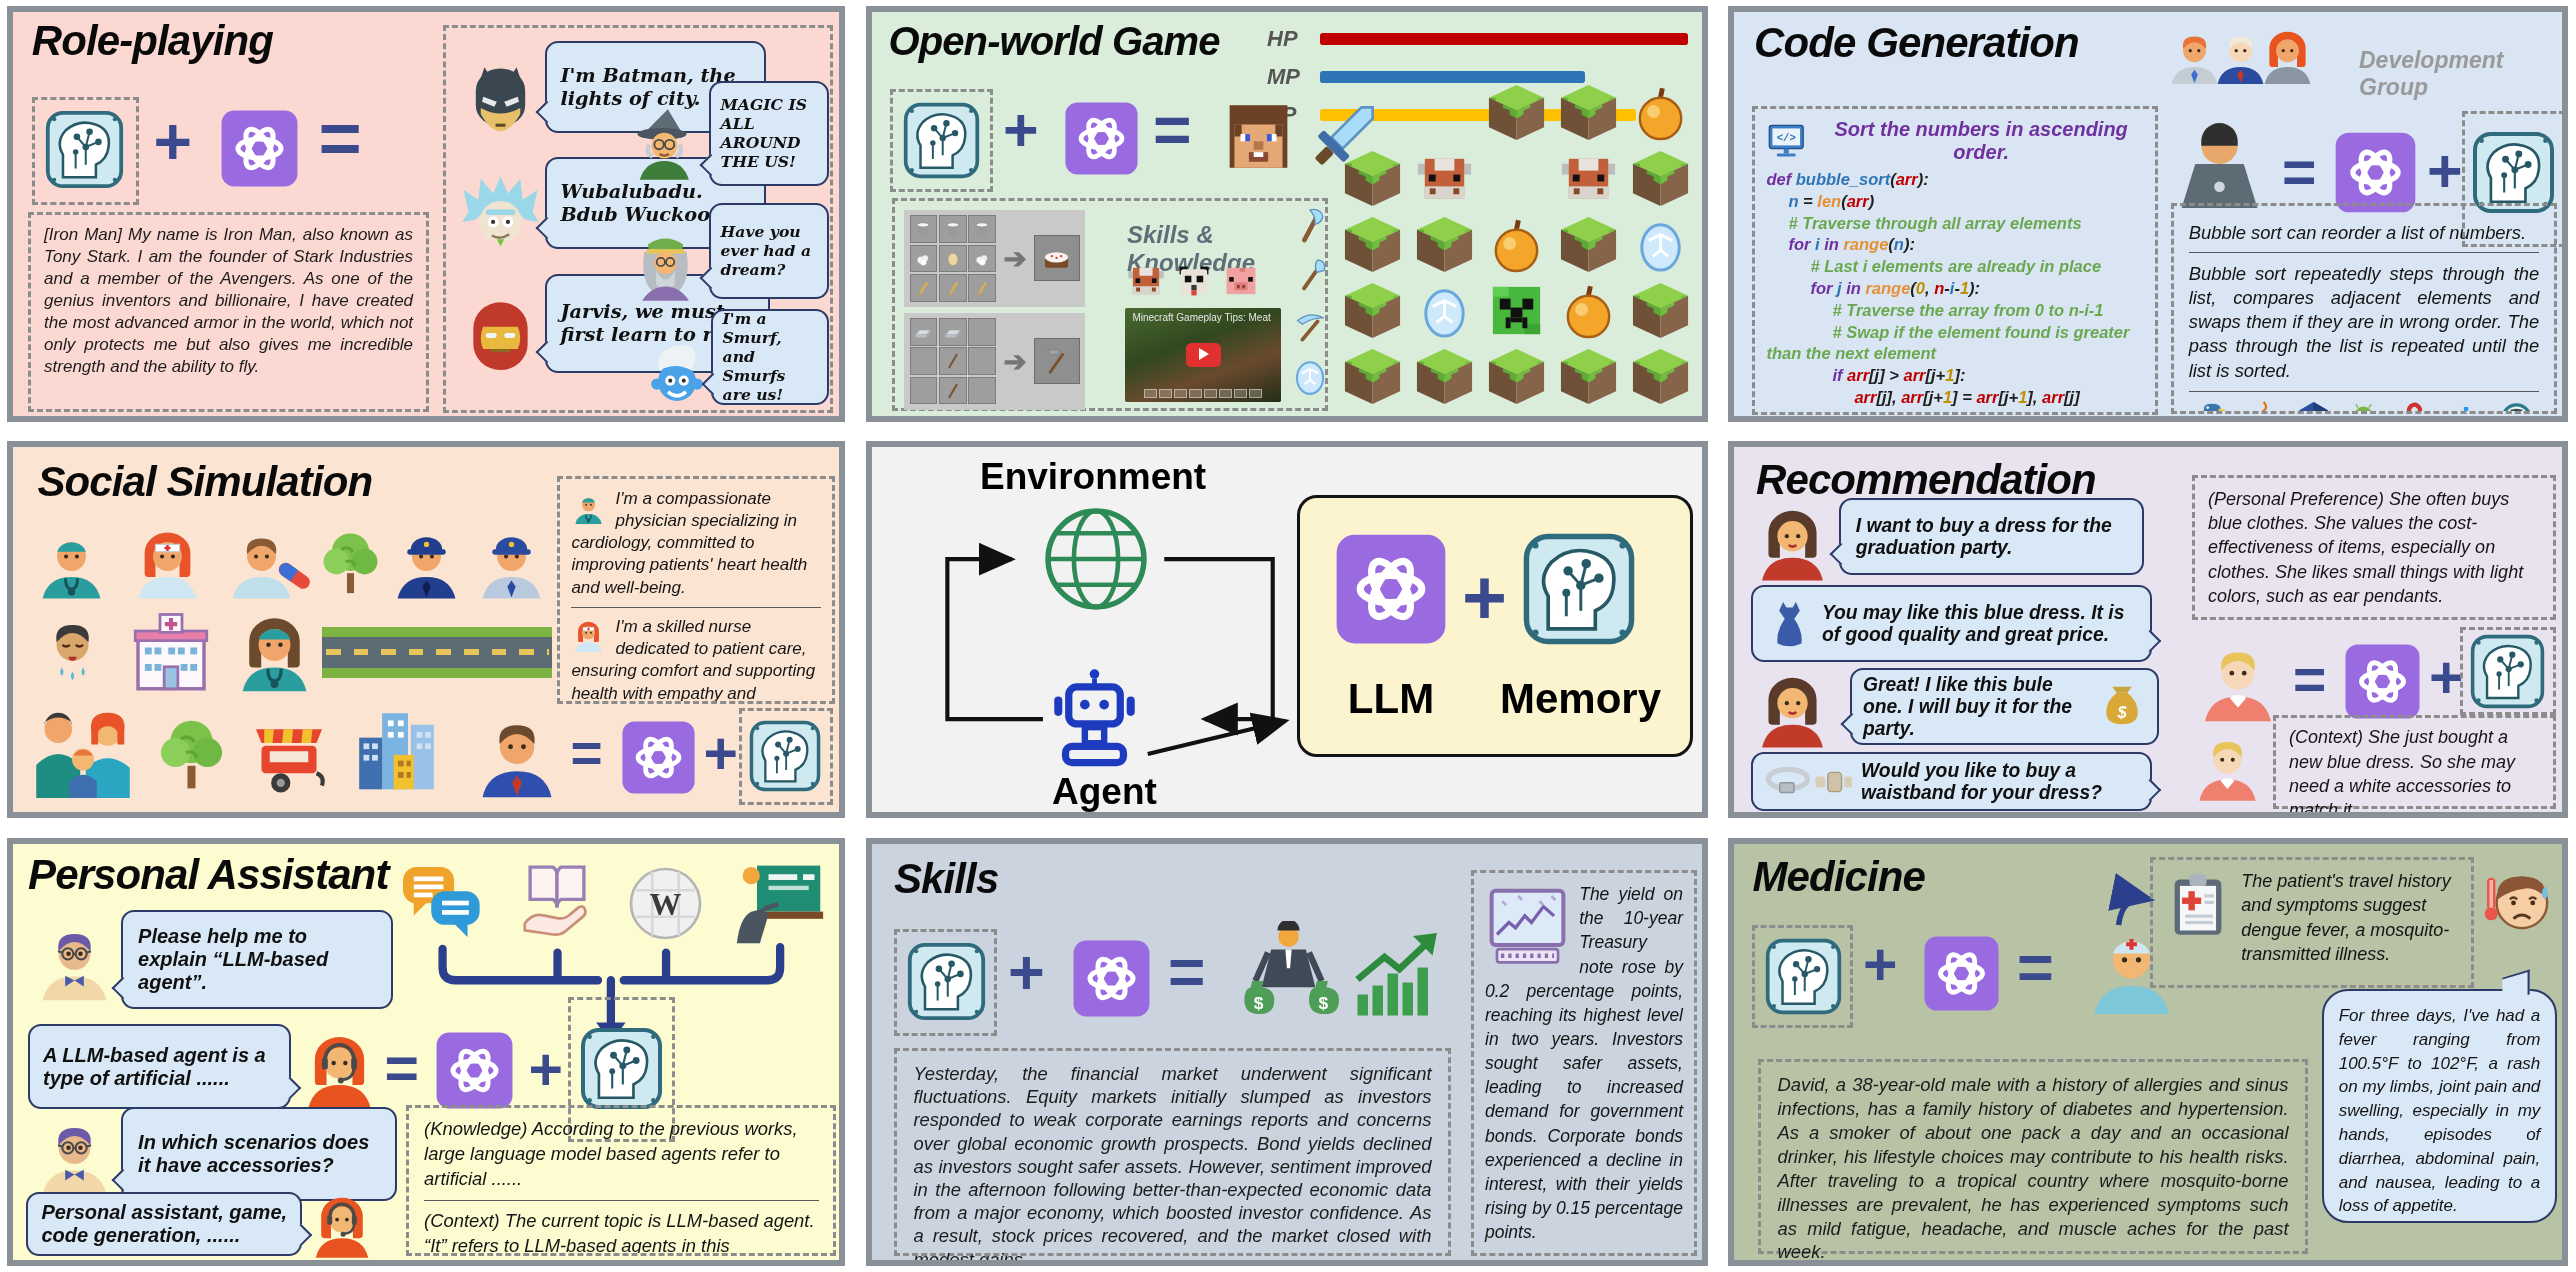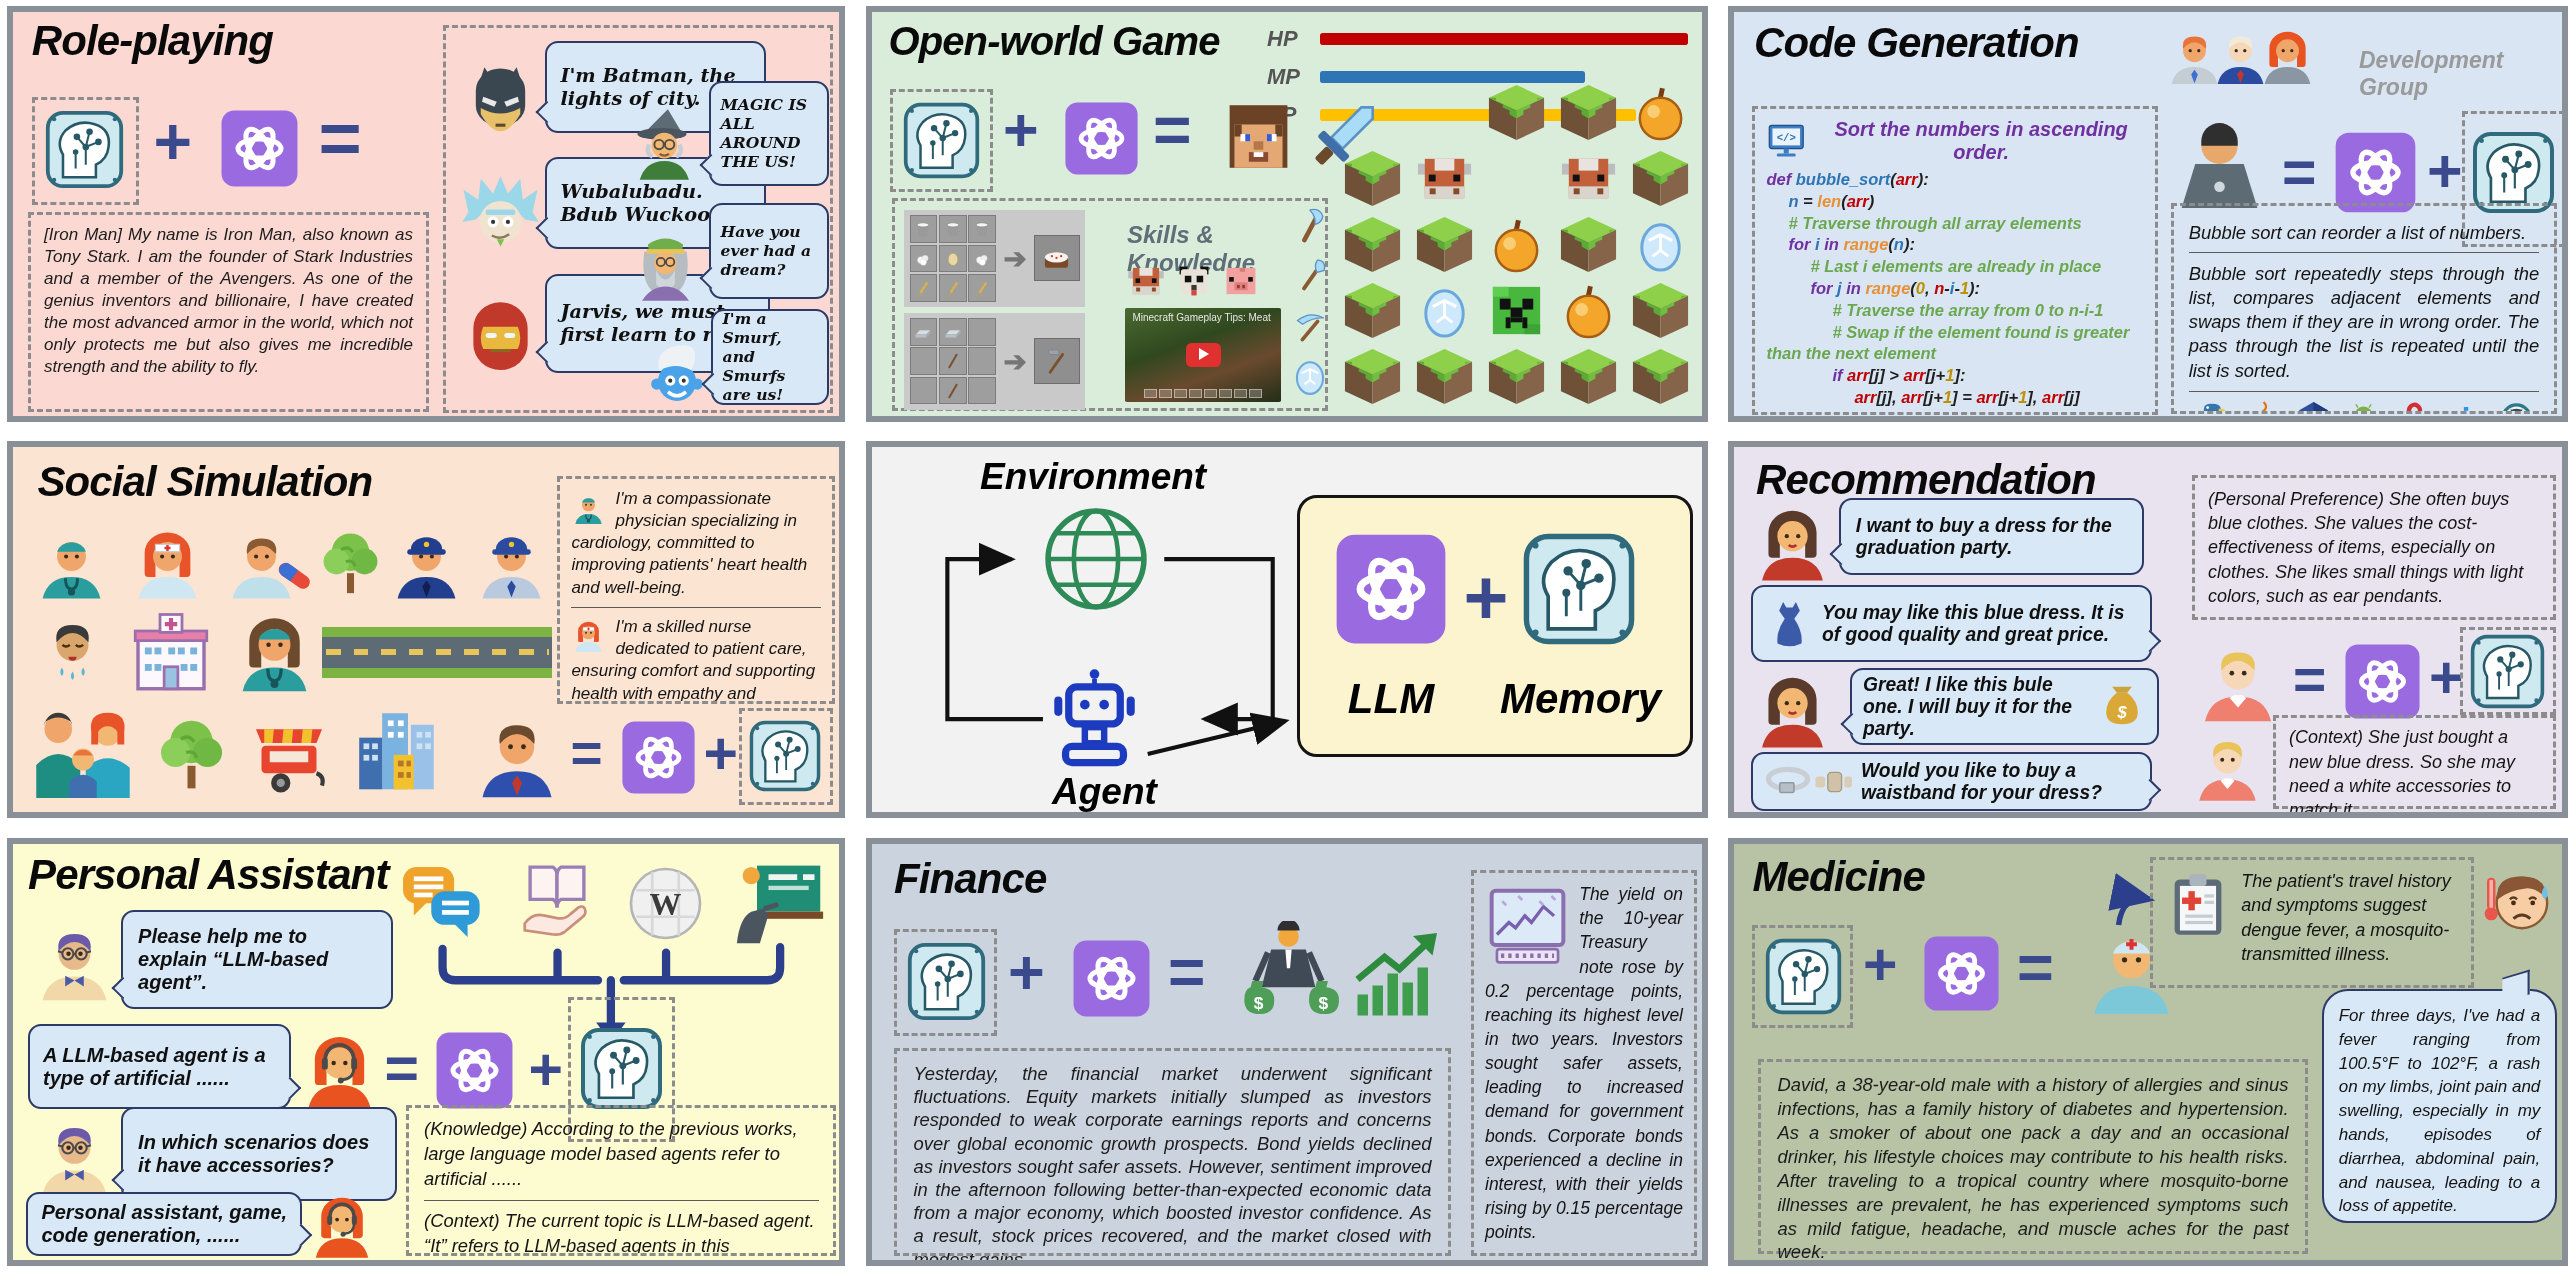--- a/index.html
+++ b/index.html
@@ -1092,21 +1092,21 @@
               <circle cx="36.5" cy="27" r="1.7" fill="#3a2a1a"></circle>
               <path d="M8 62 q4 -18 24 -18 q20 0 24 18 z" fill="#cfe7f2"></path>
               <path d="M22 17 h20 v6 h-20 z" fill="#fff" stroke="#ccc"></path>
               <path d="M32 17.5 v5 M29.5 20 h5" stroke="#d33" stroke-width="2"></path>
             </svg></span>
         <span class="note" style="font-size:17px;line-height:1.3;">I'm a skilled nurse dedicated to patient care, ensuring comfort and supporting health with empathy and expertise.</span>
       </div>
     </div>
   </section>
 
-  <section class="panel" style="left: 866px; top: 441px; width: 842px; height: 377px; background: rgb(242, 242, 242); font-style: italic;">
+  <section class="panel" style="left: 866px; top: 441px; width: 842px; height: 377px; background: rgb(242, 242, 242);">
     <svg class="abs" width="829" height="364" style="left:0;top:0;" viewBox="0 0 902 396">
       <defs>
           <marker id="ah" markerWidth="10" markerHeight="10" refX="8" refY="4" orient="auto">
             <path d="M0,0 L9,4 L0,8 z" fill="#111"></path>
           </marker>
         </defs>
       <polyline points="186,296 82,296 82,122 152,122" fill="none" stroke="#111" stroke-width="4.5" marker-end="url(#ah)"></polyline>
       <polyline points="318,122 436,122 436,296 362,296" fill="none" stroke="#111" stroke-width="4.5" marker-end="url(#ah)"></polyline>
       <line x1="300" y1="334" x2="450" y2="298" stroke="#111" stroke-width="4.5" marker-end="url(#ah)"></line>
     </svg>
@@ -1292,21 +1292,21 @@
           <circle cx="33" cy="40.5" r="2.3" fill="#4a4a4a"></circle>
         </svg></span>
     <div class="abs dash" style="left:393px;top:261px;width:430px;height:151px;padding:9.2px 14.7px;overflow:hidden;">
       <div class="note" style="font-size:18.4px;line-height:1.35;">(Knowledge) According to the previous works, large language model based agents refer to artificial ......</div>
       <hr class="note-hr">
       <div class="note" style="font-size:18.4px;line-height:1.35;">(Context) The current topic is LLM-based agent. “It” refers to LLM-based agents in this conversation.</div>
     </div>
   </section>
 
   <section class="panel" style="left: 866px; top: 838px; width: 842px; height: 428px; background: rgb(203, 211, 223);">
-    <div class="abs panel-title" style="left:22px;top:11px;">Finance</div>
+    <div class="abs panel-title" style="left:22px;top:11px;">Skills</div>
     <div class="abs dash" style="left:22px;top:85px;width:103px;height:107px;"></div>
     <svg class="abs icon" style="left:34px;top:97px;width:81px;height:81px;" viewBox="0 0 88 88" width="81" height="81">
         <use href="#sym-brain"></use>
       </svg>
     <div class="abs op" style="left:136px;top:97px;font-size:63px;">+</div>
     <svg class="abs icon" style="left:199px;top:94px;width:81px;height:81px;" viewBox="0 0 88 88" width="81" height="81">
         <use href="#sym-openai"></use>
       </svg>
     <div class="abs op" style="left:296px;top:96px;font-size:64px;">=</div>
     <svg class="abs icon" style="left:366px;top:77px;width:101px;height:101px;" viewBox="0 0 110 110" width="101" height="101">

